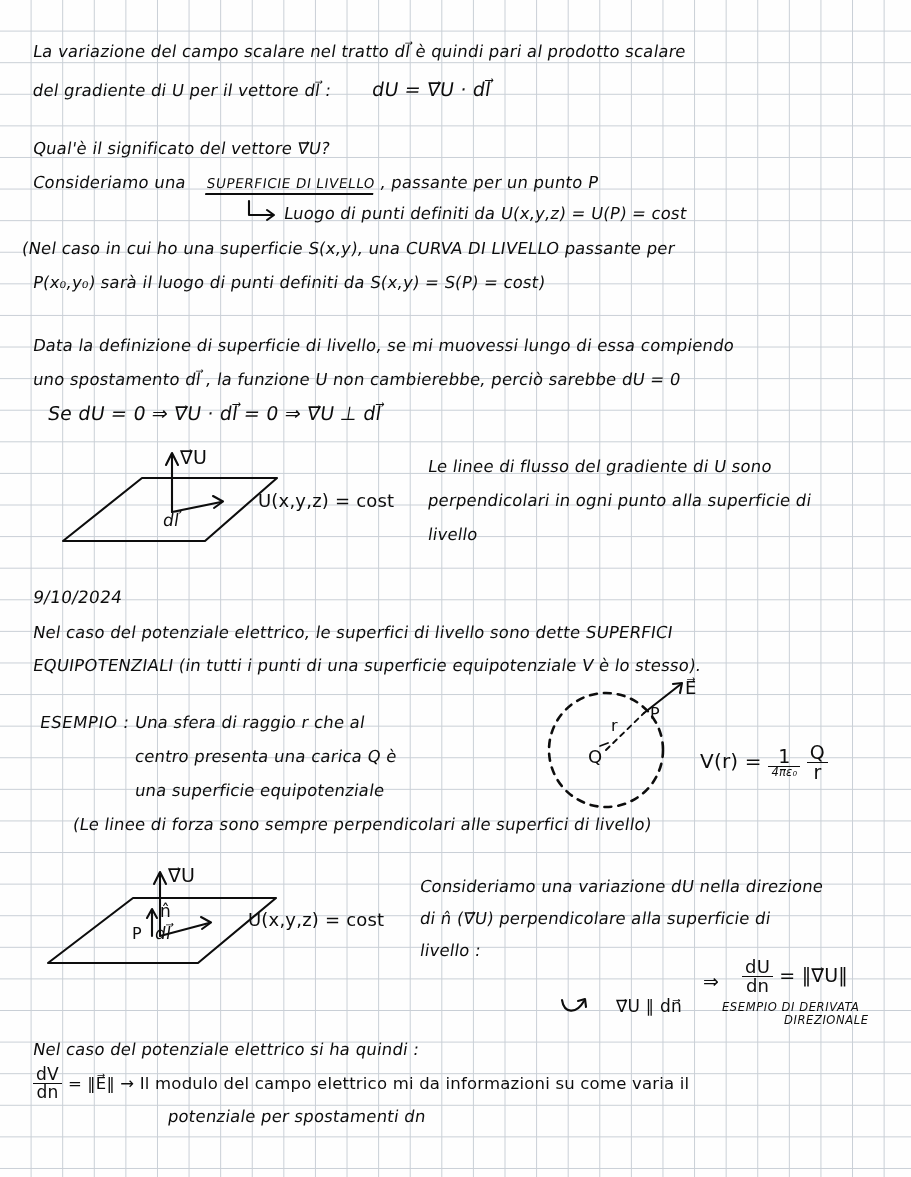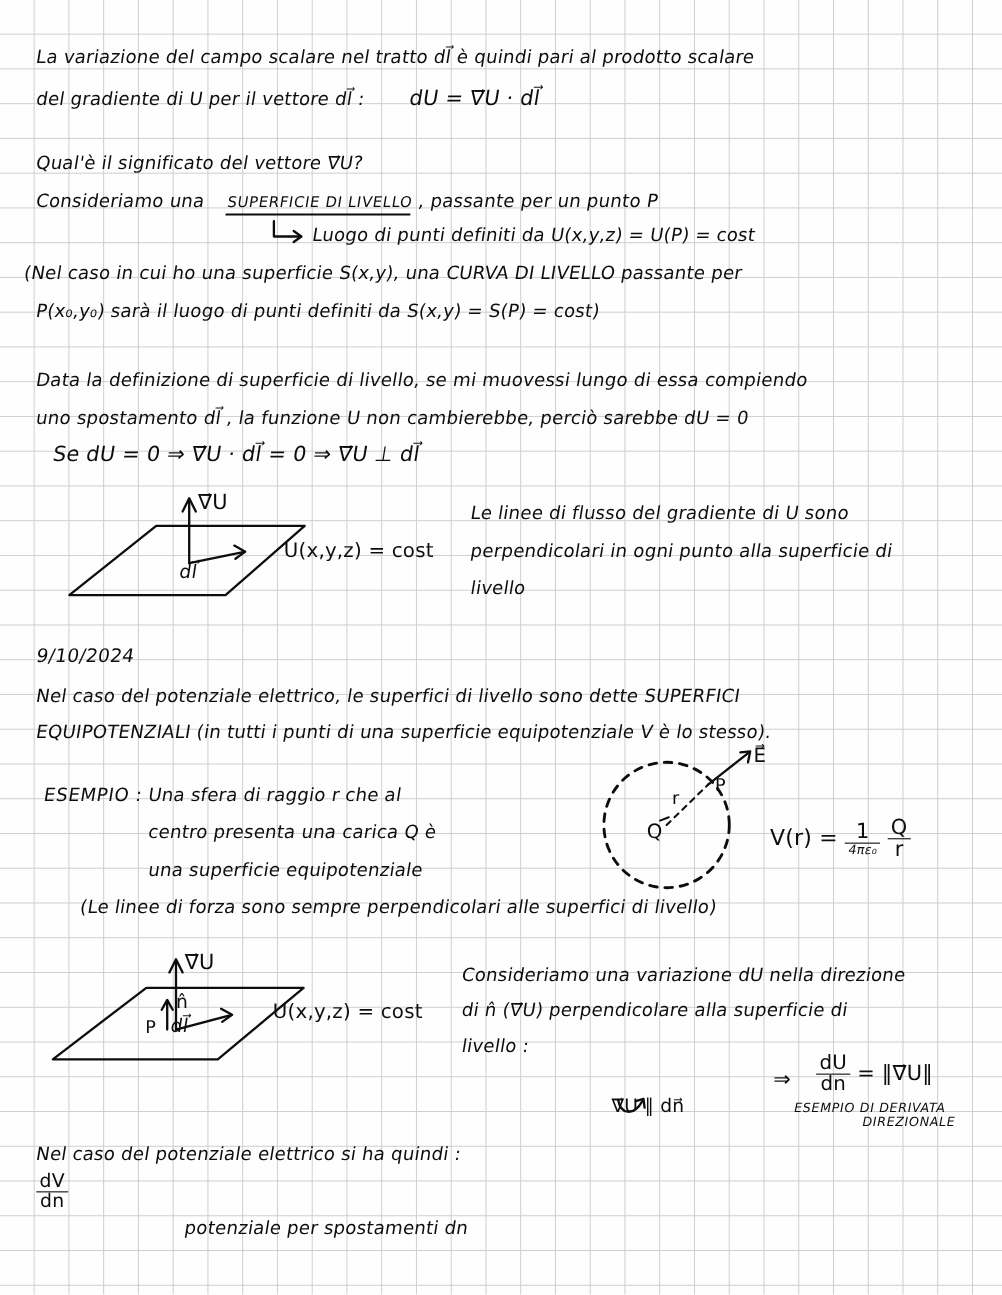--- a/index.html
+++ b/index.html
@@ -265,21 +265,21 @@
   </div>
   <div class="hw sl" style="left:420px; top:942px;">
     <span>livello :</span>
   </div>
 
 
   <svg style="left:560px; top:995px;" width="40" height="24" viewBox="0 0 40 24">
     <path class="stroke" d="M2 5 C4 18, 16 20, 24 6"></path>
     <path class="stroke" d="M18 6 L25 4 L26 12"></path>
   </svg>
-  <div class="hw" style="left:556px; top:998px; font-size:17px;">
+  <div class="hw" style="left:616px; top:998px; font-size:17px;">
     <span>∇⃗U ∥ dn⃗</span>
   </div>
 
   <div class="hw" style="left:703px; top:972px; font-size:19px;">
     <span>⇒</span>
   </div>
   <div class="hw" style="left:742px; top:958px; font-size:19px;">
     <span class="frac">
       <span class="num">dU</span>
       <span class="den">dn</span>
@@ -295,19 +295,20 @@
 
   <div class="hw sl" style="left:33px; top:1041px;">
     <span>Nel caso del potenziale elettrico si ha quindi :</span>
   </div>
 
   <div class="hw" style="left:33px; top:1066px; font-size:18px;">
     <span class="frac">
       <span class="num">dV</span>
       <span class="den">dn</span>
     </span>
+    <span class="sl" style="display:inline-block; font-size:16.5px;">= ‖E⃗‖  →  Il modulo del campo elettrico mi da informazioni su come varia il</span>
   </div>
 
   <div class="hw sl" style="left:168px; top:1108px;">
     <span>potenziale per spostamenti dn</span>
   </div>
 
 </div>
 
 </body></html>

